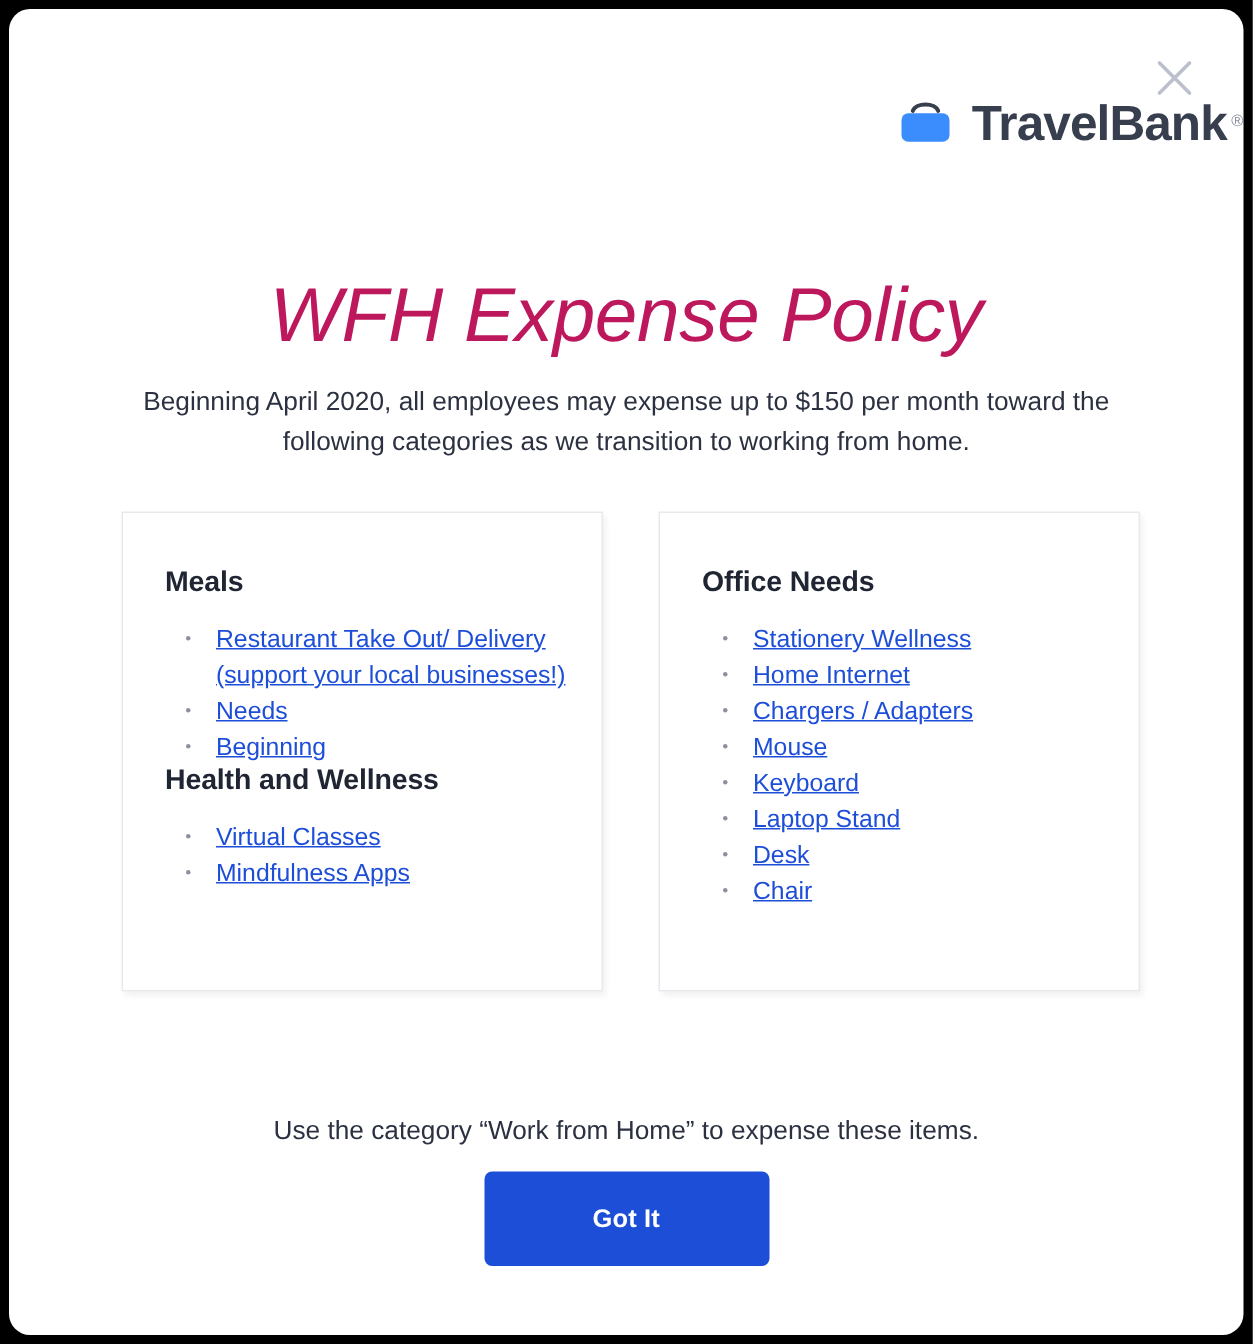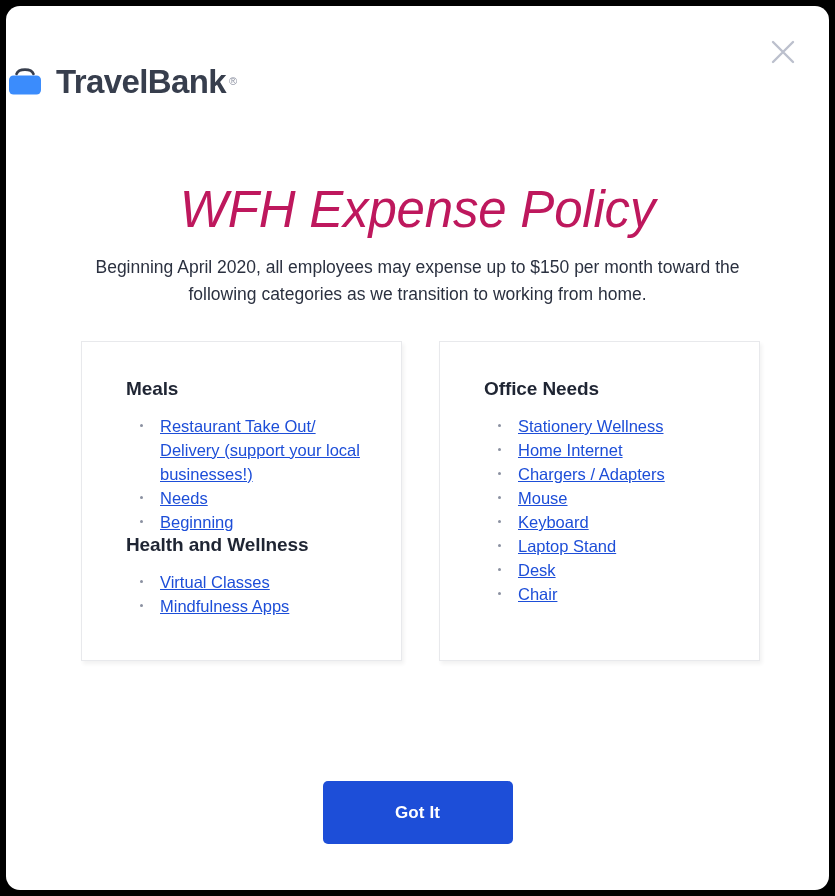--- a/index.html
+++ b/index.html
@@ -43,21 +43,21 @@
   .close-btn svg { display: block; }
 
   
   .logo-row {
     position: absolute;
     left: 0;
     top: 58px;
     width: 100%;
     display: flex;
     align-items: center;
-    justify-content: flex-start;
+    justify-content: flex-end;
   }
   .logo-mark {
     position: relative;
     width: 38px;
     height: 34px;
     margin-right: 12px;
     flex: none;
   }
   .logo-mark svg { display: block; }
   .logo-text {
@@ -111,21 +111,21 @@
     width: 679px;
     display: flex;
     justify-content: space-between;
   }
   .card {
     width: 321px;
     min-height: 320px;
     background: #ffffff;
     border: 1px solid #e8e9ec;
     box-shadow: 2px 3px 4px rgba(0,0,0,0.055);
-    padding: 36px 22px 26px 44px;
+    padding: 36px 22px 26px 28px;
   }
   .card-section + .card-section { }
   .card-heading {
     font-size: 19px;
     font-weight: bold;
     color: #1f2533;
     margin: 0 0 14px 0;
     letter-spacing: -0.1px;
   }
   ul.bullets {
@@ -246,18 +246,19 @@
           <li>Keyboard</li>
           <li>Laptop Stand</li>
           <li>Desk</li>
           <li>Chair</li>
         </ul>
       </div>
     </div>
 
   </div>
 
+  <p class="footer-note">Use the category “Work from Home” to expense these items.</p>
 
   <div class="cta-wrap">
     <button class="cta-button">Got It</button>
   </div>
 
 </div>
 
 </body></html>

